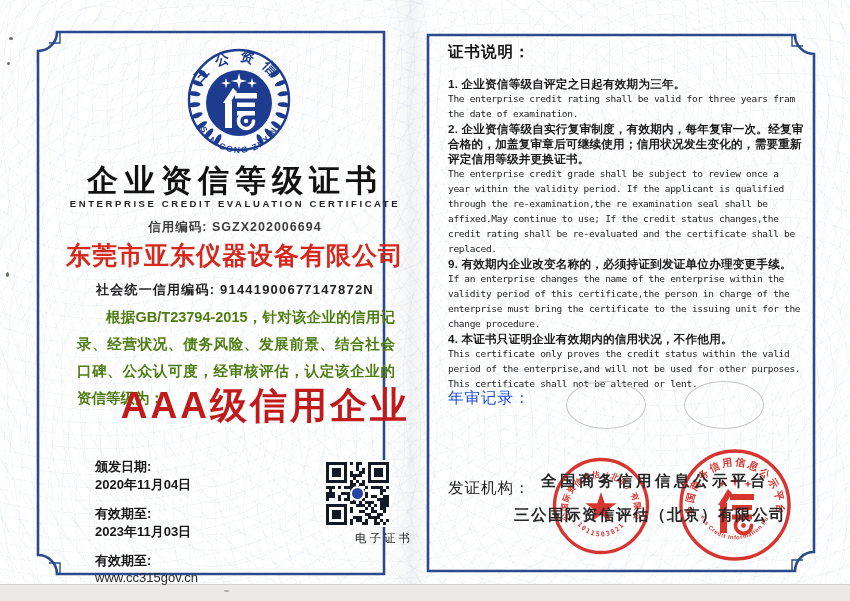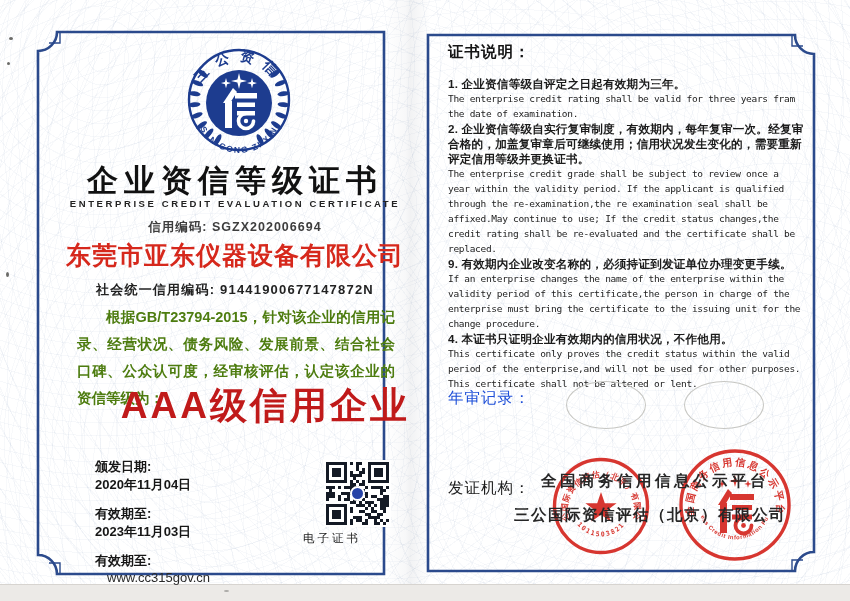--- a/index.html
+++ b/index.html
@@ -30,25 +30,25 @@
   .company{top:239px;font-size:25px;font-weight:900;color:var(--red);letter-spacing:1px;}
   .social-code{top:281px;font-size:13px;font-weight:bold;letter-spacing:1.2px;color:#222;}
   .paragraph{left:77px;top:304px;width:318px;font-size:14.5px;font-weight:600;line-height:27px;
     text-align:justify;text-indent:2em;color:#4d7c0f;}
   .rating{top:381px;font-family:Liberation Sans, sans-serif;font-size:37px;font-weight:900;
     letter-spacing:3px;color:var(--rating-red);text-align:right;}
   .date-block{left:95px;top:458px;width:220px;color:#161616;}
   .date-row{display:flex;font-size:13px;font-weight:bold;margin-bottom:11px;flex-direction:column;}
   .date-row .lbl{margin-right:6px;}
   .query-row{margin-top:6px;font-weight:bold;}
-  .query-row .val{font-weight:normal;color:#2a2a2a;margin-left:12px;}
+  .query-row .val{font-weight:normal;color:#2a2a2a;}
   .qr-box{left:324px;top:460px;width:67px;height:67px;background:#fff;padding:0;}
   .qr-center-logo{position:absolute;left:26px;top:26px;width:15px;height:15px;border-radius:50%;
     background:#2743a6;border:2px solid #fff;box-sizing:border-box;}
-  .qr-label{left:303px;top:531px;width:110px;text-align:left;font-size:11.5px;letter-spacing:3px;color:#222;}
+  .qr-label{left:303px;top:531px;width:110px;text-align:right;font-size:11.5px;letter-spacing:3px;color:#222;}
 
   .rp-heading{left:448px;top:42px;font-size:15.5px;font-weight:bold;letter-spacing:1px;color:#151515;}
   .clauses{left:448px;top:76px;width:356px;color:#1b1b1b;}
   .clauses .cn{font-size:11.6px;font-weight:bold;line-height:15px;letter-spacing:.2px;}
   .clauses .en{font-family:"DejaVu Sans Mono",monospace;font-size:9.5px;letter-spacing:-.3px;
     line-height:15px;color:#222;}
   .annual-label{left:448px;top:388px;font-size:15.5px;letter-spacing:1px;color:#1d4ed8;}
   .oval{position:absolute;width:78px;height:46px;border:1.3px solid #c7c7c3;border-radius:50%;}
   .issuer-label{left:448px;top:478px;font-size:15.5px;letter-spacing:1px;color:#1c1c1c;}
   .issuer-line1{left:490px;top:471px;width:330px;text-align:center;font-size:15.5px;font-weight:600;

